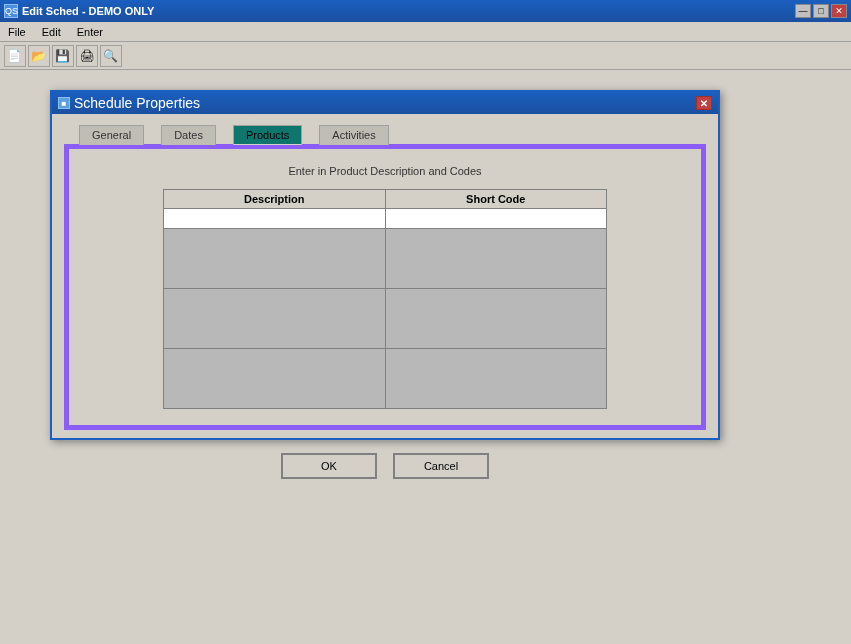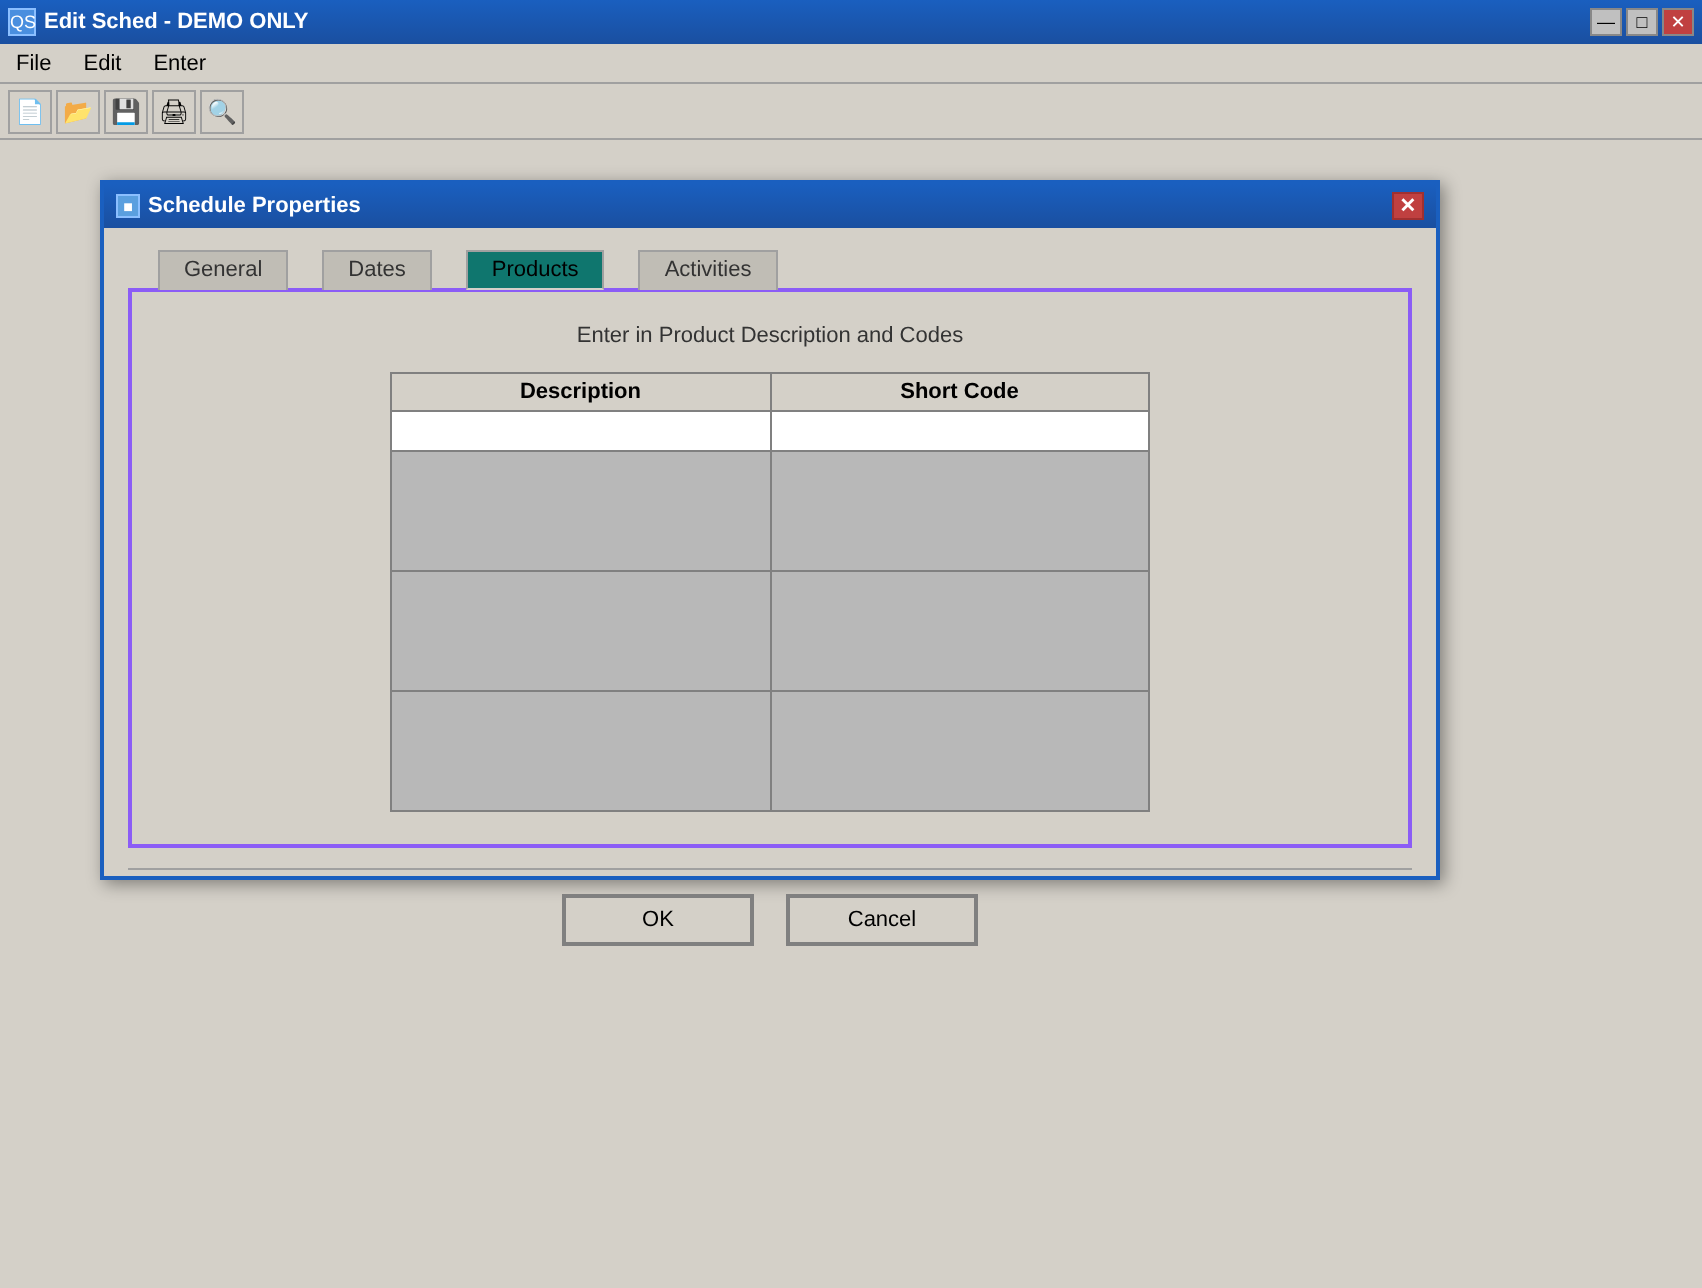--- a/index.html
+++ b/index.html
@@ -142,22 +142,22 @@
       height: 12px;
       background: #5a9fdf;
       border: 1px solid #8bbfff;
       font-size: 8px;
       display: flex;
       align-items: center;
       justify-content: center;
       color: white;
     }
     .dialog-title-text {
-      font-size: 11px;
-      font-weight: bold;
+      font-size: 14px;
+      font-weight: normal;
     }
     .dialog-close-btn {
       width: 16px;
       height: 14px;
       background: #c04040;
       border: 1px solid #a03030;
       cursor: pointer;
       display: flex;
       align-items: center;
       justify-content: center;
@@ -192,38 +192,38 @@
     .tab.active {
       background: #0f766e;
       border-bottom: 1px solid #d4d0c8;
       color: #000;
       font-weight: normal;
       z-index: 1;
     }
 
     
     .tab-panel {
-      border: 2px solid #8b5cf6;
+      border: 5px solid #8b5cf6;
       background: #d4d0c8;
       padding: 16px 28px;
       min-height: 230px;
     }
 
     
     .description-text {
       font-size: 11px;
       color: #333;
       margin-bottom: 12px;
       text-align: center;
     }
 
     
     .product-table-container {
       margin: 0 auto;
-      width: 380px;
+      width: 444px;
     }
     .product-table {
       width: 100%;
       border-collapse: collapse;
       border: 1px solid #808080;
     }
     .product-table th {
       background: #d4d0c8;
       border: 1px solid #808080;
       padding: 3px 8px;

